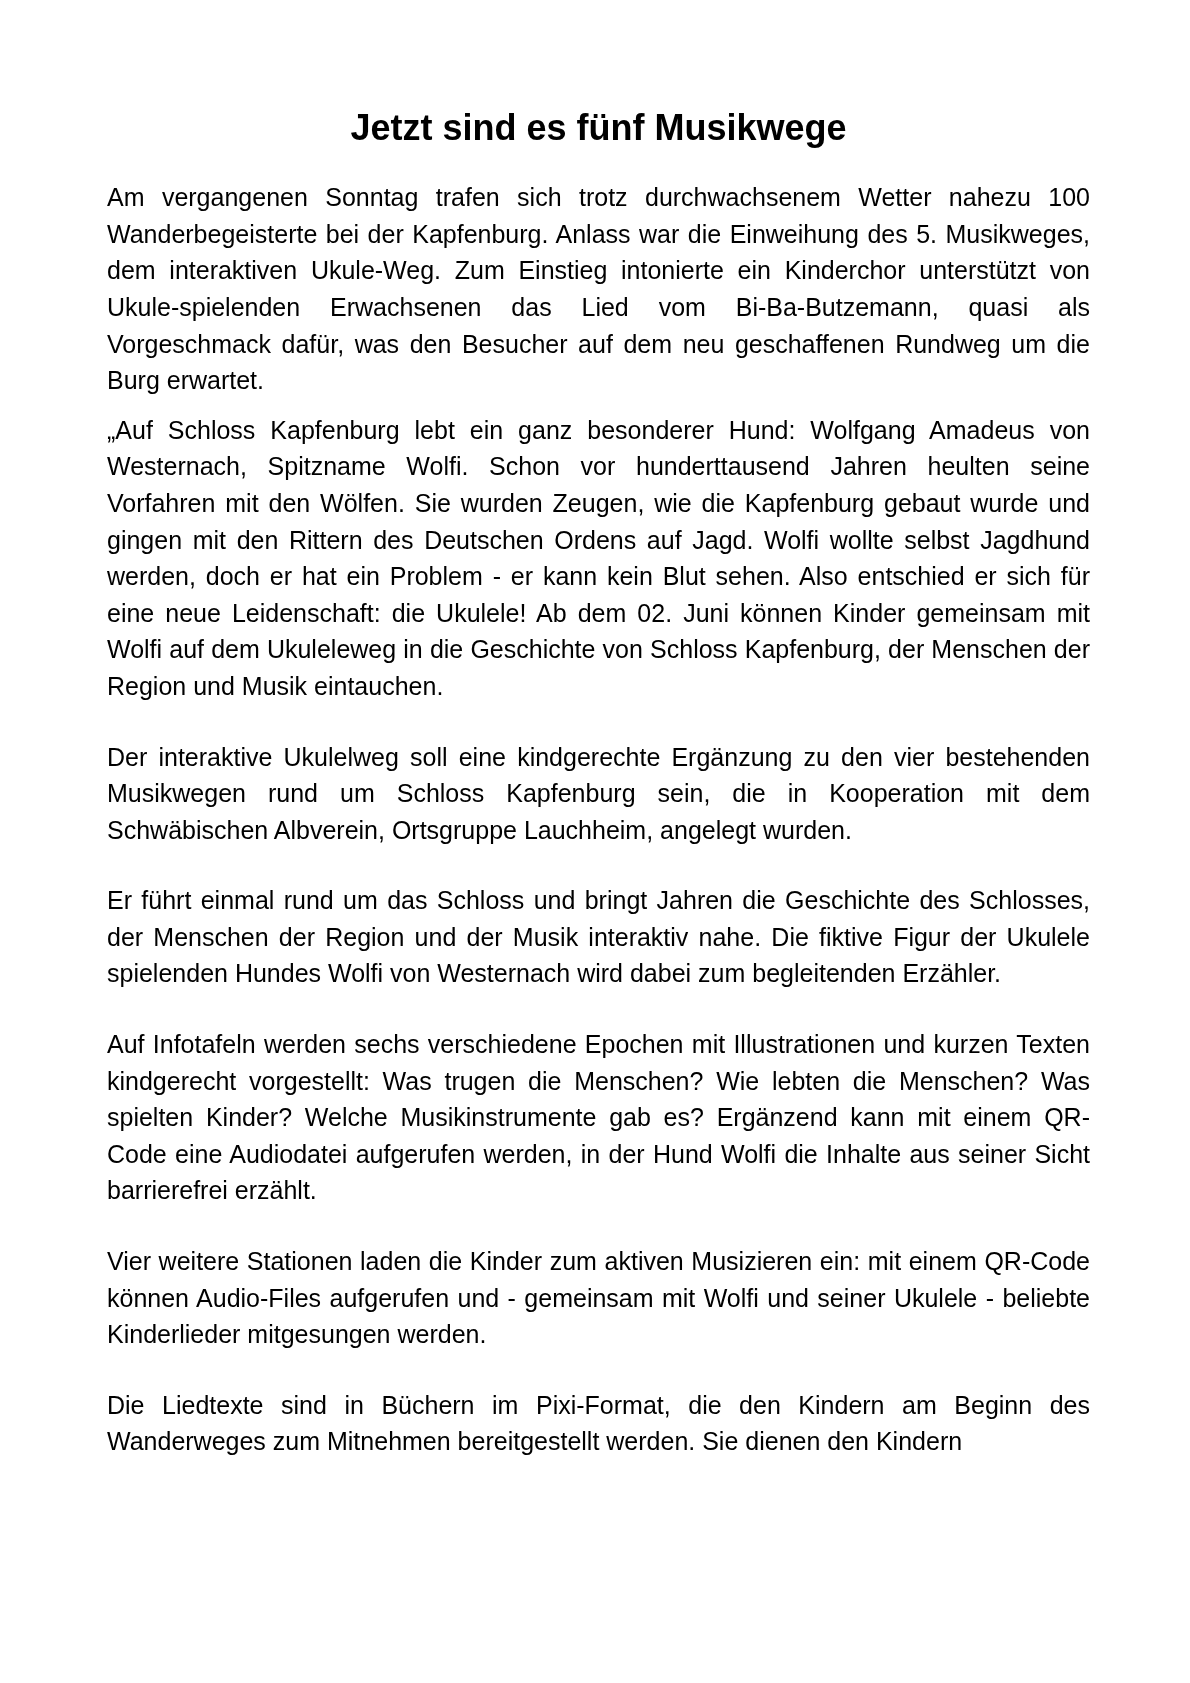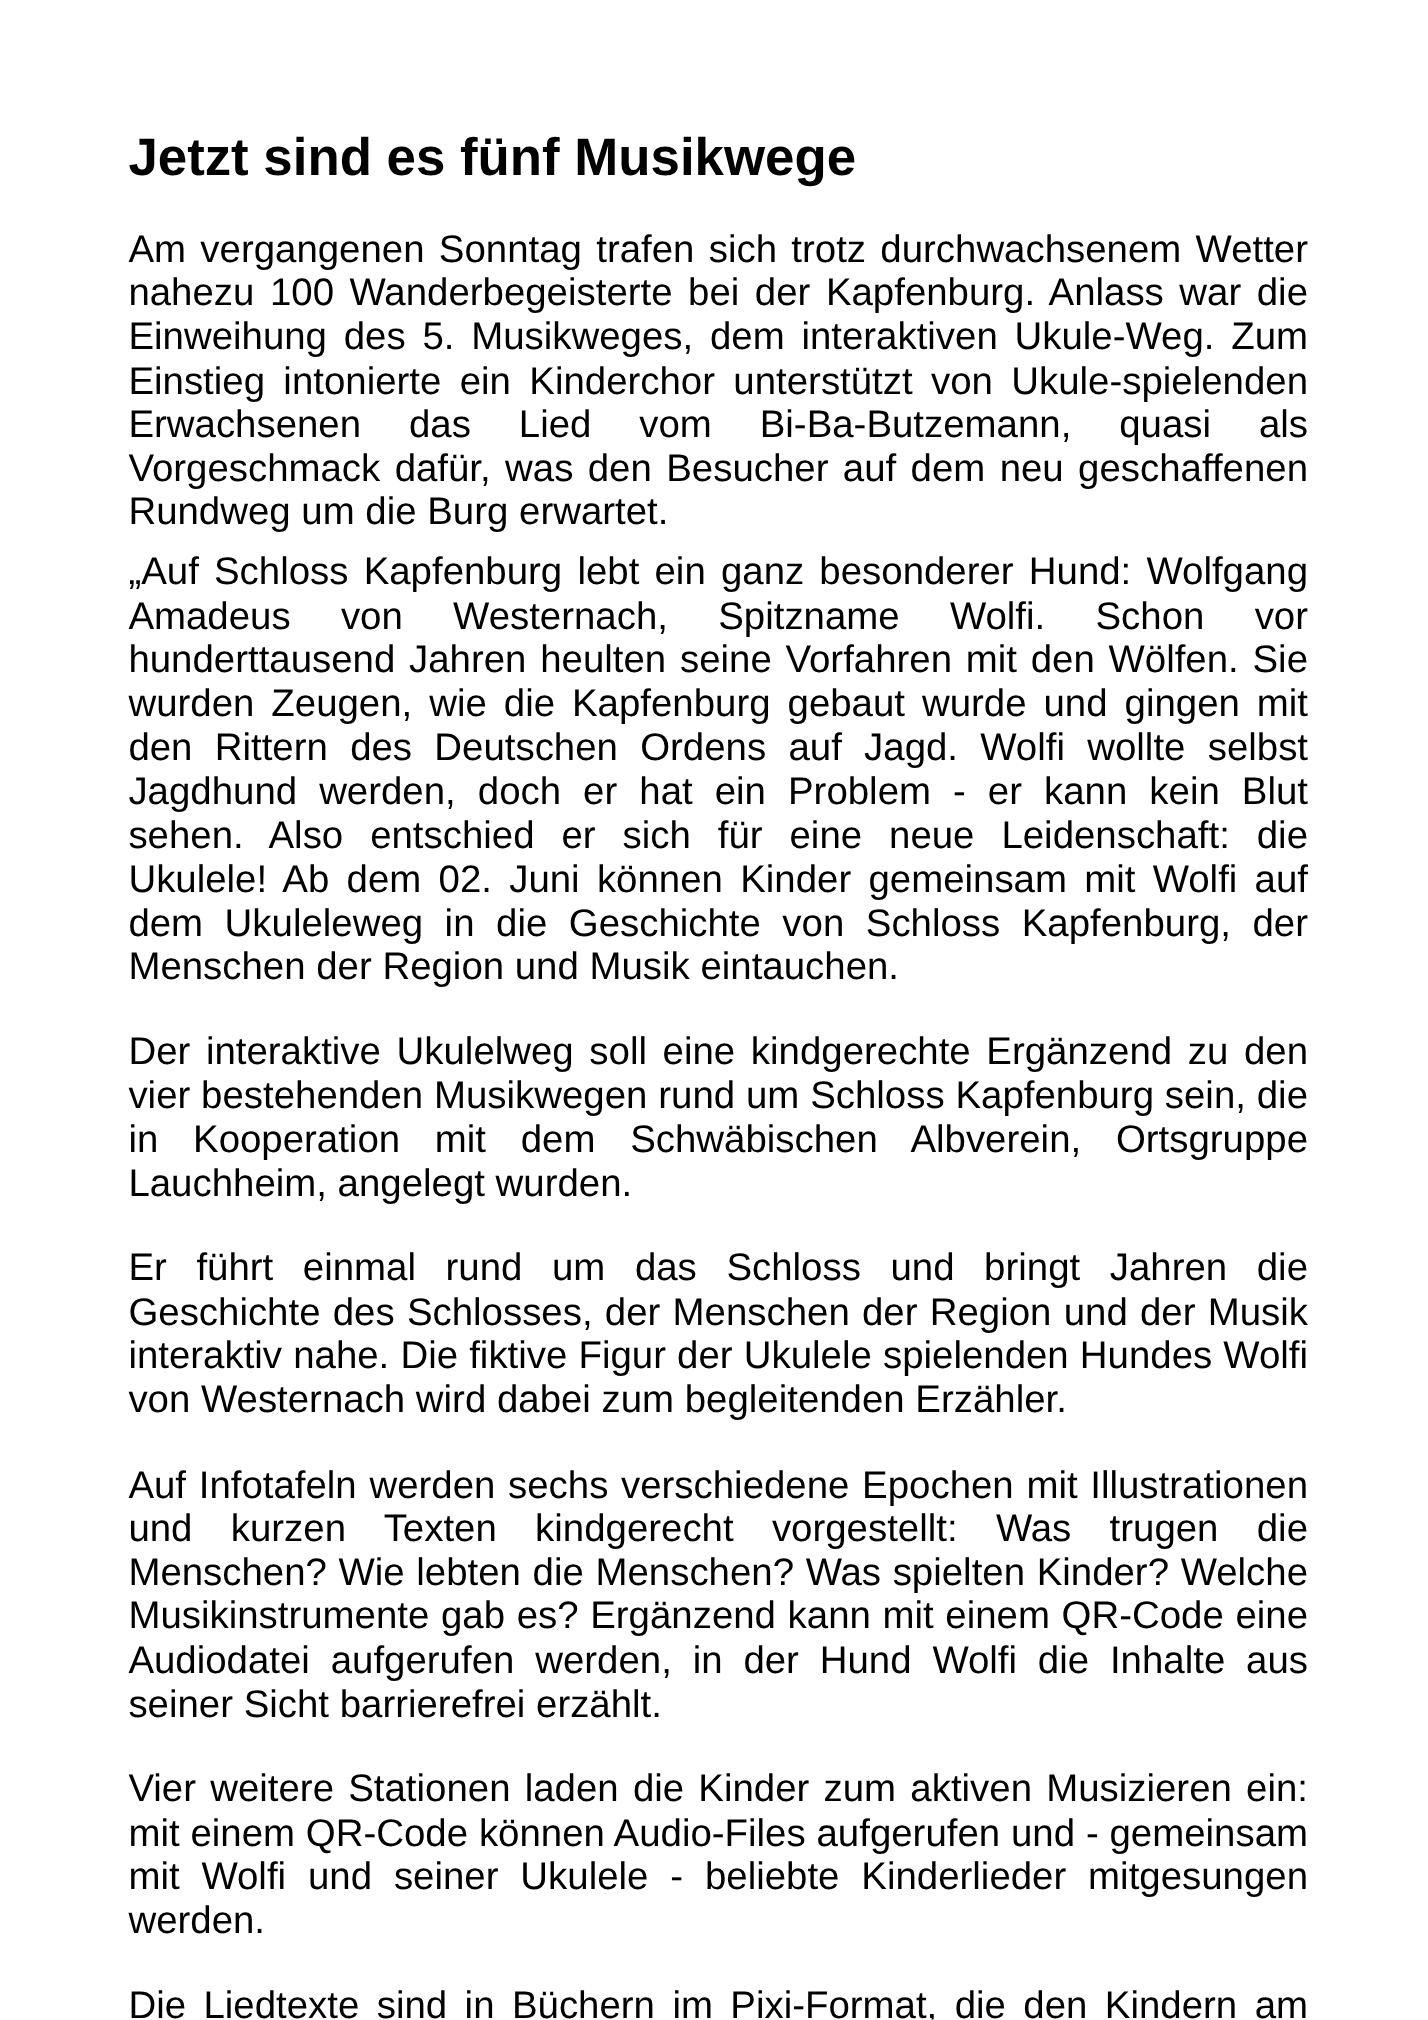--- a/index.html
+++ b/index.html
@@ -15,28 +15,29 @@
     overflow: hidden;
   }
   .page {
     box-sizing: border-box;
     width: 1190px;
     height: 1683px;
     background: #ffffff;
     padding: 106px 100px 40px 107px;
   }
   .doc-title {
-    font-size: 44px;
+    font-size: 36px;
     font-weight: bold;
     line-height: 1.2;
     margin: 0 0 30px 0;
     color: #000000;
+    text-align: center;
   }
   .para {
-    font-size: 32px;
+    font-size: 25px;
     line-height: 36.6px;
     text-align: justify;
     margin: 0 0 13px 0;
     color: #000000;
   }
   .para.italic {
     margin-bottom: 34px;
   }
   .para:last-child {
     margin-bottom: 0;
@@ -46,21 +47,21 @@
 <body>
 
 <div class="page">
   <h1 class="doc-title">Jetzt sind es fünf Musikwege</h1>
 
   <p class="para">Am vergangenen Sonntag trafen sich trotz durchwachsenem Wetter nahezu 100 Wanderbegeisterte bei der Kapfenburg. Anlass war die Einweihung des 5. Musikweges, dem interaktiven Ukule-Weg. Zum Einstieg intonierte ein Kinderchor unterstützt von Ukule-spielenden Erwachsenen das Lied vom Bi-Ba-Butzemann, quasi als Vorgeschmack dafür, was den Besucher auf dem neu geschaffenen Rundweg um die Burg erwartet.</p>
 
 
   <p class="para italic">„Auf Schloss Kapfenburg lebt ein ganz besonderer Hund: Wolfgang Amadeus von Westernach, Spitzname Wolfi. Schon vor hunderttausend Jahren heulten seine Vorfahren mit den Wölfen. Sie wurden Zeugen, wie die Kapfenburg gebaut wurde und gingen mit den Rittern des Deutschen Ordens auf Jagd. Wolfi wollte selbst Jagdhund werden, doch er hat ein Problem - er kann kein Blut sehen. Also entschied er sich für eine neue Leidenschaft: die Ukulele!  Ab dem 02. Juni können Kinder gemeinsam mit Wolfi auf dem Ukuleleweg in die Geschichte von Schloss Kapfenburg, der Menschen der Region und Musik eintauchen.</p>
 
-  <p class="para italic">Der interaktive Ukulelweg soll eine kindgerechte Ergänzend zu den vier bestehenden Musikwegen rund um Schloss Kapfenburg sein, die in Kooperation mit dem Schwäbischen Albverein, Ortsgruppe Lauchheim, angelegt wurden.</p>
+  <p class="para italic">Der interaktive Ukulelweg soll eine kindgerechte Ergänzung zu den vier bestehenden Musikwegen rund um Schloss Kapfenburg sein, die in Kooperation mit dem Schwäbischen Albverein, Ortsgruppe Lauchheim, angelegt wurden.</p>
 
   <p class="para italic">Er führt einmal rund um das Schloss und bringt Jahren die Geschichte des Schlosses, der Menschen der Region und der Musik interaktiv nahe. Die fiktive Figur der Ukulele spielenden Hundes Wolfi von Westernach wird dabei zum begleitenden Erzähler.</p>
 
   <p class="para italic">Auf Infotafeln werden sechs verschiedene Epochen mit Illustrationen und kurzen Texten kindgerecht vorgestellt:  Was trugen die Menschen? Wie lebten die Menschen? Was spielten Kinder? Welche Musikinstrumente gab es? Ergänzend kann mit einem QR-Code eine Audiodatei aufgerufen werden, in der Hund Wolfi die Inhalte aus seiner Sicht barrierefrei erzählt.</p>
 
   <p class="para italic">Vier weitere Stationen laden die Kinder zum aktiven Musizieren ein: mit einem QR-Code können Audio-Files aufgerufen und - gemeinsam mit Wolfi und seiner Ukulele - beliebte Kinderlieder mitgesungen werden.</p>
 
   <p class="para italic">Die Liedtexte sind in Büchern im Pixi-Format, die den Kindern am Beginn des Wanderweges zum Mitnehmen bereitgestellt werden. Sie dienen den Kindern</p>
 </div>
 

